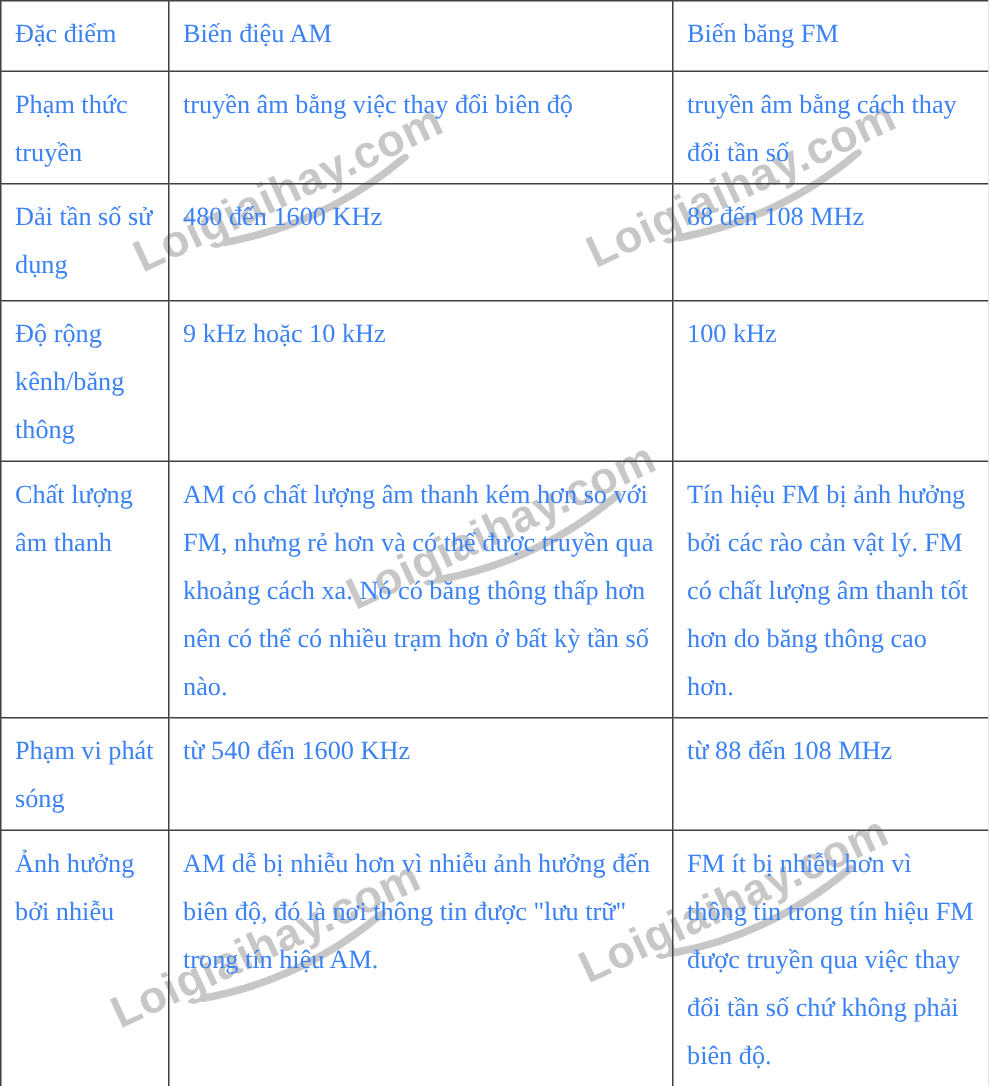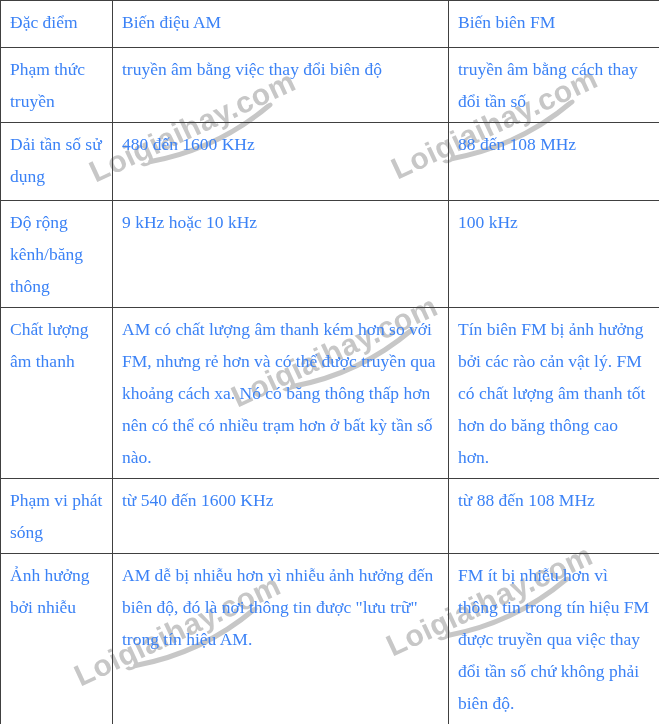--- a/index.html
+++ b/index.html
@@ -111,41 +111,41 @@
   <table class="cmp">
     <colgroup>
       <col class="c1">
         <col class="c2">
         <col class="c3">
     </colgroup>
     <tbody>
       <tr class="rh">
         <th>Đặc điểm</th>
         <th>Biến điệu AM</th>
-        <th>Biến biên FM</th>
+        <th>Biến băng FM</th>
       </tr>
       <tr class="r1">
         <td>Phạm thức truyền</td>
         <td>truyền âm bằng việc thay đổi biên độ</td>
         <td>truyền âm bằng cách thay đổi tần số</td>
       </tr>
       <tr class="r2">
         <td>Dải tần số sử dụng</td>
         <td>480 đến 1600 KHz</td>
         <td>88 đến 108 MHz</td>
       </tr>
       <tr class="r3">
         <td>Độ rộng kênh/băng thông</td>
         <td>9 kHz hoặc 10 kHz</td>
         <td>100 kHz</td>
       </tr>
       <tr class="r4">
         <td>Chất lượng âm thanh</td>
         <td>AM có chất lượng âm thanh kém hơn so với FM, nhưng rẻ hơn và có thể được truyền qua khoảng cách xa. Nó có băng thông thấp hơn nên có thể có nhiều trạm hơn ở bất kỳ tần số nào.</td>
-        <td>Tín biên FM bị ảnh hưởng bởi các rào cản vật lý. FM có chất lượng âm thanh tốt hơn do băng thông cao hơn.</td>
+        <td>Tín hiệu FM bị ảnh hưởng bởi các rào cản vật lý. FM có chất lượng âm thanh tốt hơn do băng thông cao hơn.</td>
       </tr>
       <tr class="r5">
         <td>Phạm vi phát sóng</td>
         <td>từ 540 đến 1600 KHz</td>
         <td>từ 88 đến 108 MHz</td>
       </tr>
       <tr class="r6">
         <td>Ảnh hưởng bởi nhiễu</td>
         <td>AM dễ bị nhiễu hơn vì nhiễu ảnh hưởng đến biên độ, đó là nơi thông tin được "lưu trữ" trong tín hiệu AM.</td>
         <td>FM ít bị nhiễu hơn vì thông tin trong tín hiệu FM được truyền qua việc thay đổi tần số chứ không phải biên độ.</td>

